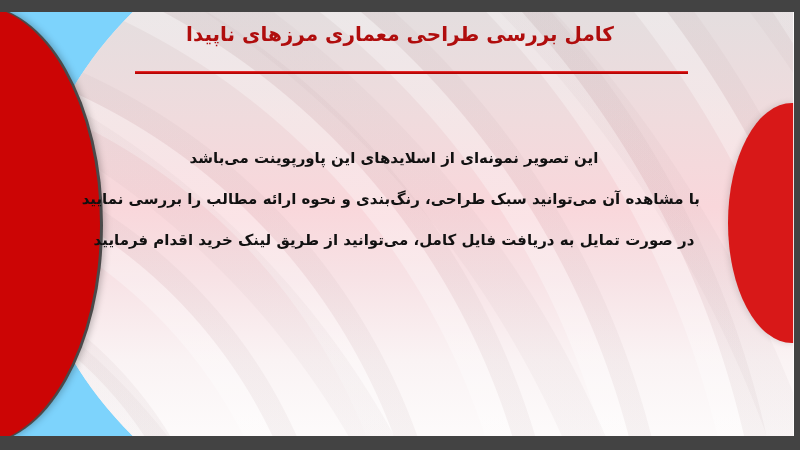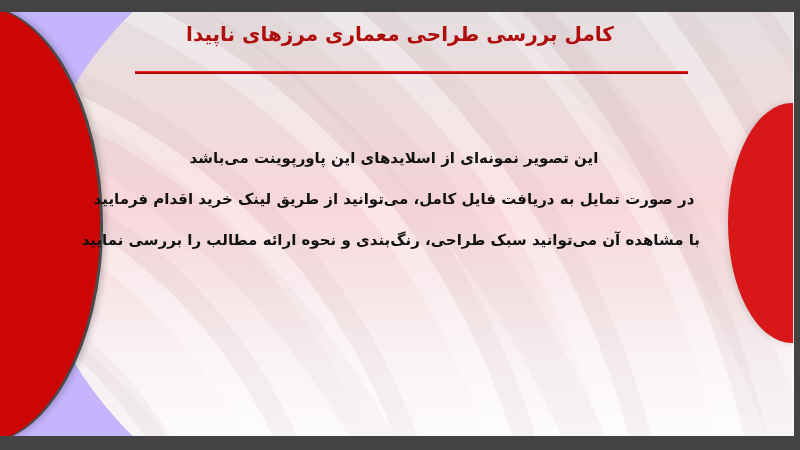--- a/index.html
+++ b/index.html
@@ -8,21 +8,21 @@
     padding: 0;
     background: #3d3d3d;
   }
   * { box-sizing: border-box; }
 
   .slide {
     position: relative;
     width: 800px;
     height: 450px;
     overflow: hidden;
-    background: #c4b5fd;
+    background: #7dd3fc;
     font-family: "DejaVu Sans", "Liberation Sans", sans-serif;
   }
 
   
   .frame-top,
   .frame-bottom {
     position: absolute;
     left: 0;
     width: 800px;
     height: 12px;
@@ -203,17 +203,17 @@
   <div class="frame-top"></div>
   <div class="frame-bottom"></div>
   <div class="frame-right"></div>
 
   <div class="title">کامل بررسی طراحی معماری مرزهای ناپیدا</div>
 
   <div class="title-rule"></div>
 
   <div class="body-block">
     <div class="body-line">این تصویر نمونه‌ای از اسلایدهای این پاورپوینت می‌باشد</div>
+    <div class="body-line">با مشاهده آن می‌توانید سبک طراحی، رنگ‌بندی و نحوه ارائه مطالب را بررسی نمایید</div>
     <div class="body-line">در صورت تمایل به دریافت فایل کامل، می‌توانید از طریق لینک خرید اقدام فرمایید</div>
-    <div class="body-line">با مشاهده آن می‌توانید سبک طراحی، رنگ‌بندی و نحوه ارائه مطالب را بررسی نمایید</div>
   </div>
 
 </div>
 
 </body></html>

